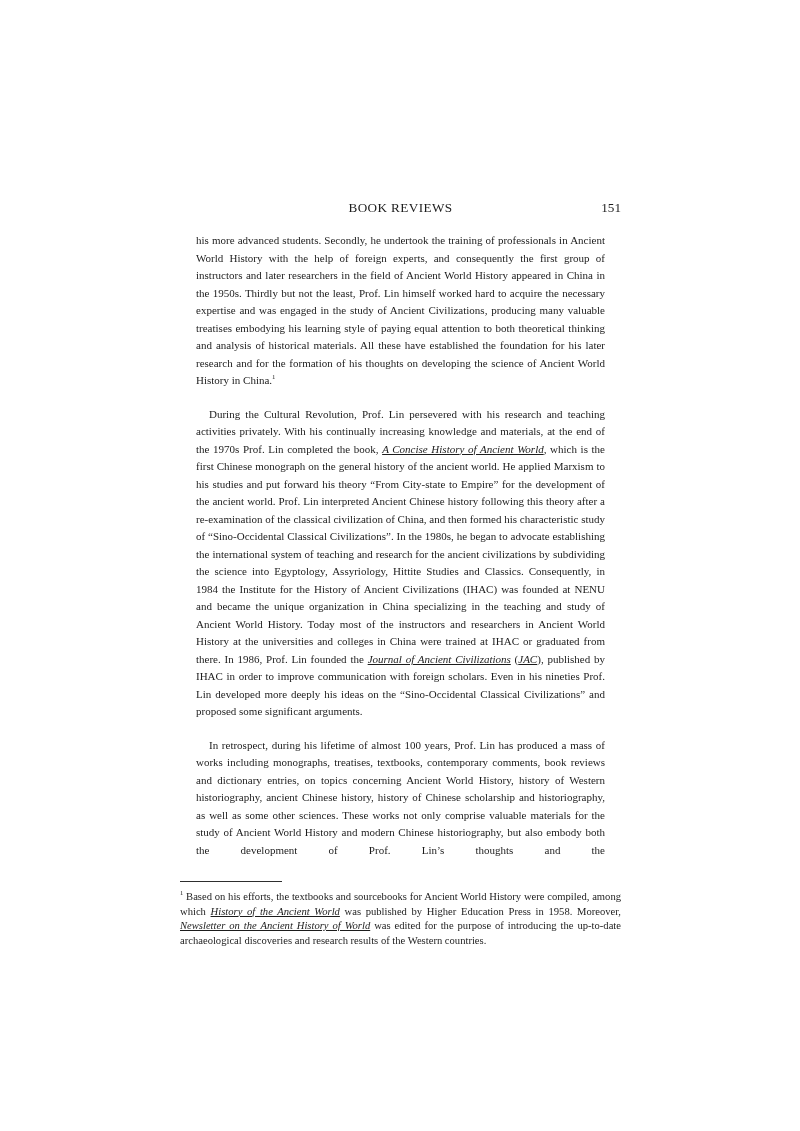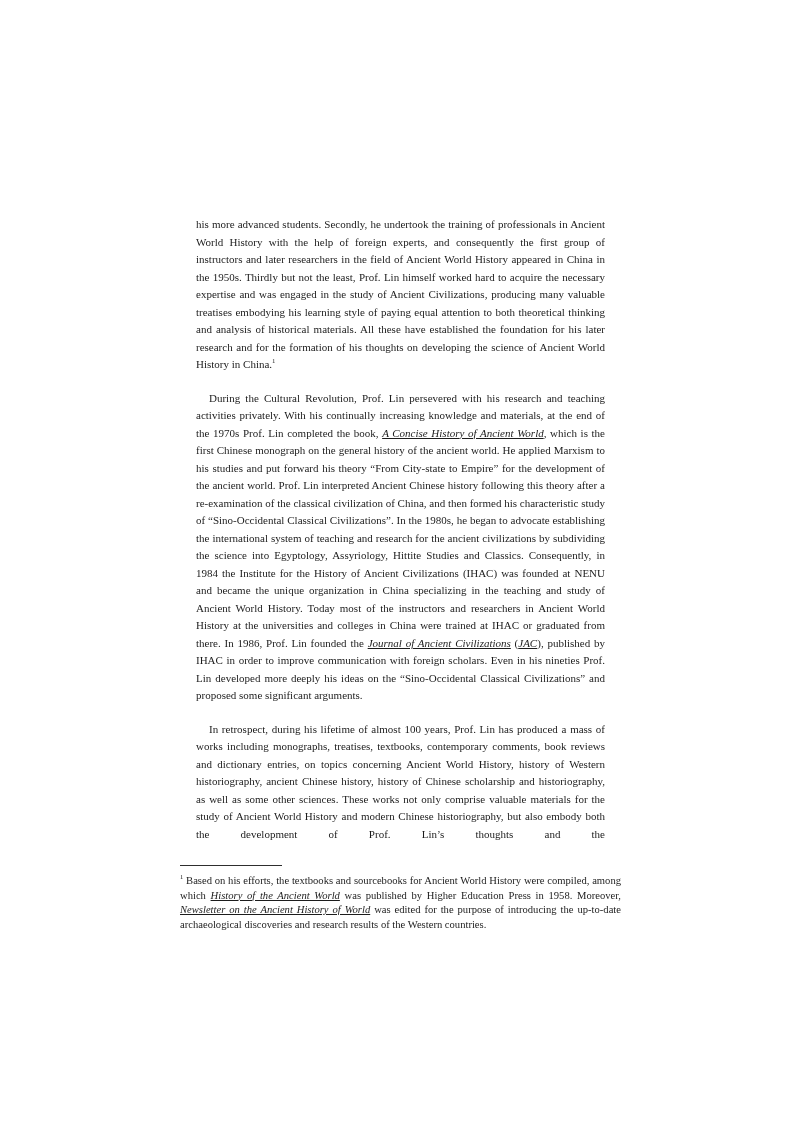--- a/index.html
+++ b/index.html
@@ -59,20 +59,24 @@
     line-height: 14.5px;
     text-align: justify;
   }
 </style>
 </head>
 <body>
 
 <div class="page">
   <div class="content">
 
+    <div class="running-head">
+      <span>BOOK REVIEWS</span>
+      <span class="page-number">151</span>
+    </div>
 
     <div class="body-text">
       <p class="no-indent"><span>his more advanced students. Secondly, he undertook the training of professionals in Ancient World History with the help of foreign experts, and consequently the first group of instructors and later researchers in the field of Ancient World History appeared in China in the 1950s. Thirdly but not the least, Prof. Lin himself worked hard to acquire the necessary expertise and was engaged in the study of Ancient Civilizations, producing many valuable treatises embodying his learning style of paying equal attention to both theoretical thinking and analysis of historical materials. All these have established the foundation for his later research and for the formation of his thoughts on developing the science of Ancient World History in China.</span><sup>1</sup></p>
       <p><span>During the Cultural Revolution, Prof. Lin persevered with his research and teaching activities privately. With his continually increasing knowledge and materials, at the end of the 1970s Prof. Lin completed the book, </span><span class="it">A Concise History of Ancient World</span><span>, which is the first Chinese monograph on the general history of the ancient world. He applied Marxism to his studies and put forward his theory “From City-state to Empire” for the development of the ancient world. Prof. Lin interpreted Ancient Chinese history following this theory after a re-examination of the classical civilization of China, and then formed his characteristic study of “Sino-Occidental Classical Civilizations”. In the 1980s, he began to advocate establishing the international system of teaching and research for the ancient civilizations by subdividing the science into Egyptology, Assyriology, Hittite Studies and Classics. Consequently, in 1984 the Institute for the History of Ancient Civilizations (IHAC) was founded at NENU and became the unique organization in China specializing in the teaching and study of Ancient World History. Today most of the instructors and researchers in Ancient World History at the universities and colleges in China were trained at IHAC or graduated from there. In 1986, Prof. Lin founded the </span><span class="it">Journal of Ancient Civilizations</span><span> (</span><span class="it">JAC</span><span>), published by IHAC in order to improve communication with foreign scholars. Even in his nineties Prof. Lin developed more deeply his ideas on the “Sino-Occidental Classical Civilizations” and proposed some significant arguments.</span></p>
       <p class="continues"><span>In retrospect, during his lifetime of almost 100 years, Prof. Lin has produced a mass of works including monographs, treatises, textbooks, contemporary comments, book reviews and dictionary entries, on topics concerning Ancient World History, history of Western historiography, ancient Chinese history, history of Chinese scholarship and historiography, as well as some other sciences. These works not only comprise valuable materials for the study of Ancient World History and modern Chinese historiography, but also embody both the development of Prof. Lin’s thoughts and the</span></p>
     </div>
 
     <div class="footnote-rule"></div>
 
     <p class="footnote"><sup>1</sup><span> Based on his efforts, the textbooks and sourcebooks for Ancient World History were compiled, among which </span><span class="it">History of the Ancient World</span><span> was published by Higher Education Press in 1958. Moreover, </span><span class="it">Newsletter on the Ancient History of World</span><span> was edited for the purpose of introducing the up-to-date archaeological discoveries and research results of the Western countries.</span></p>

